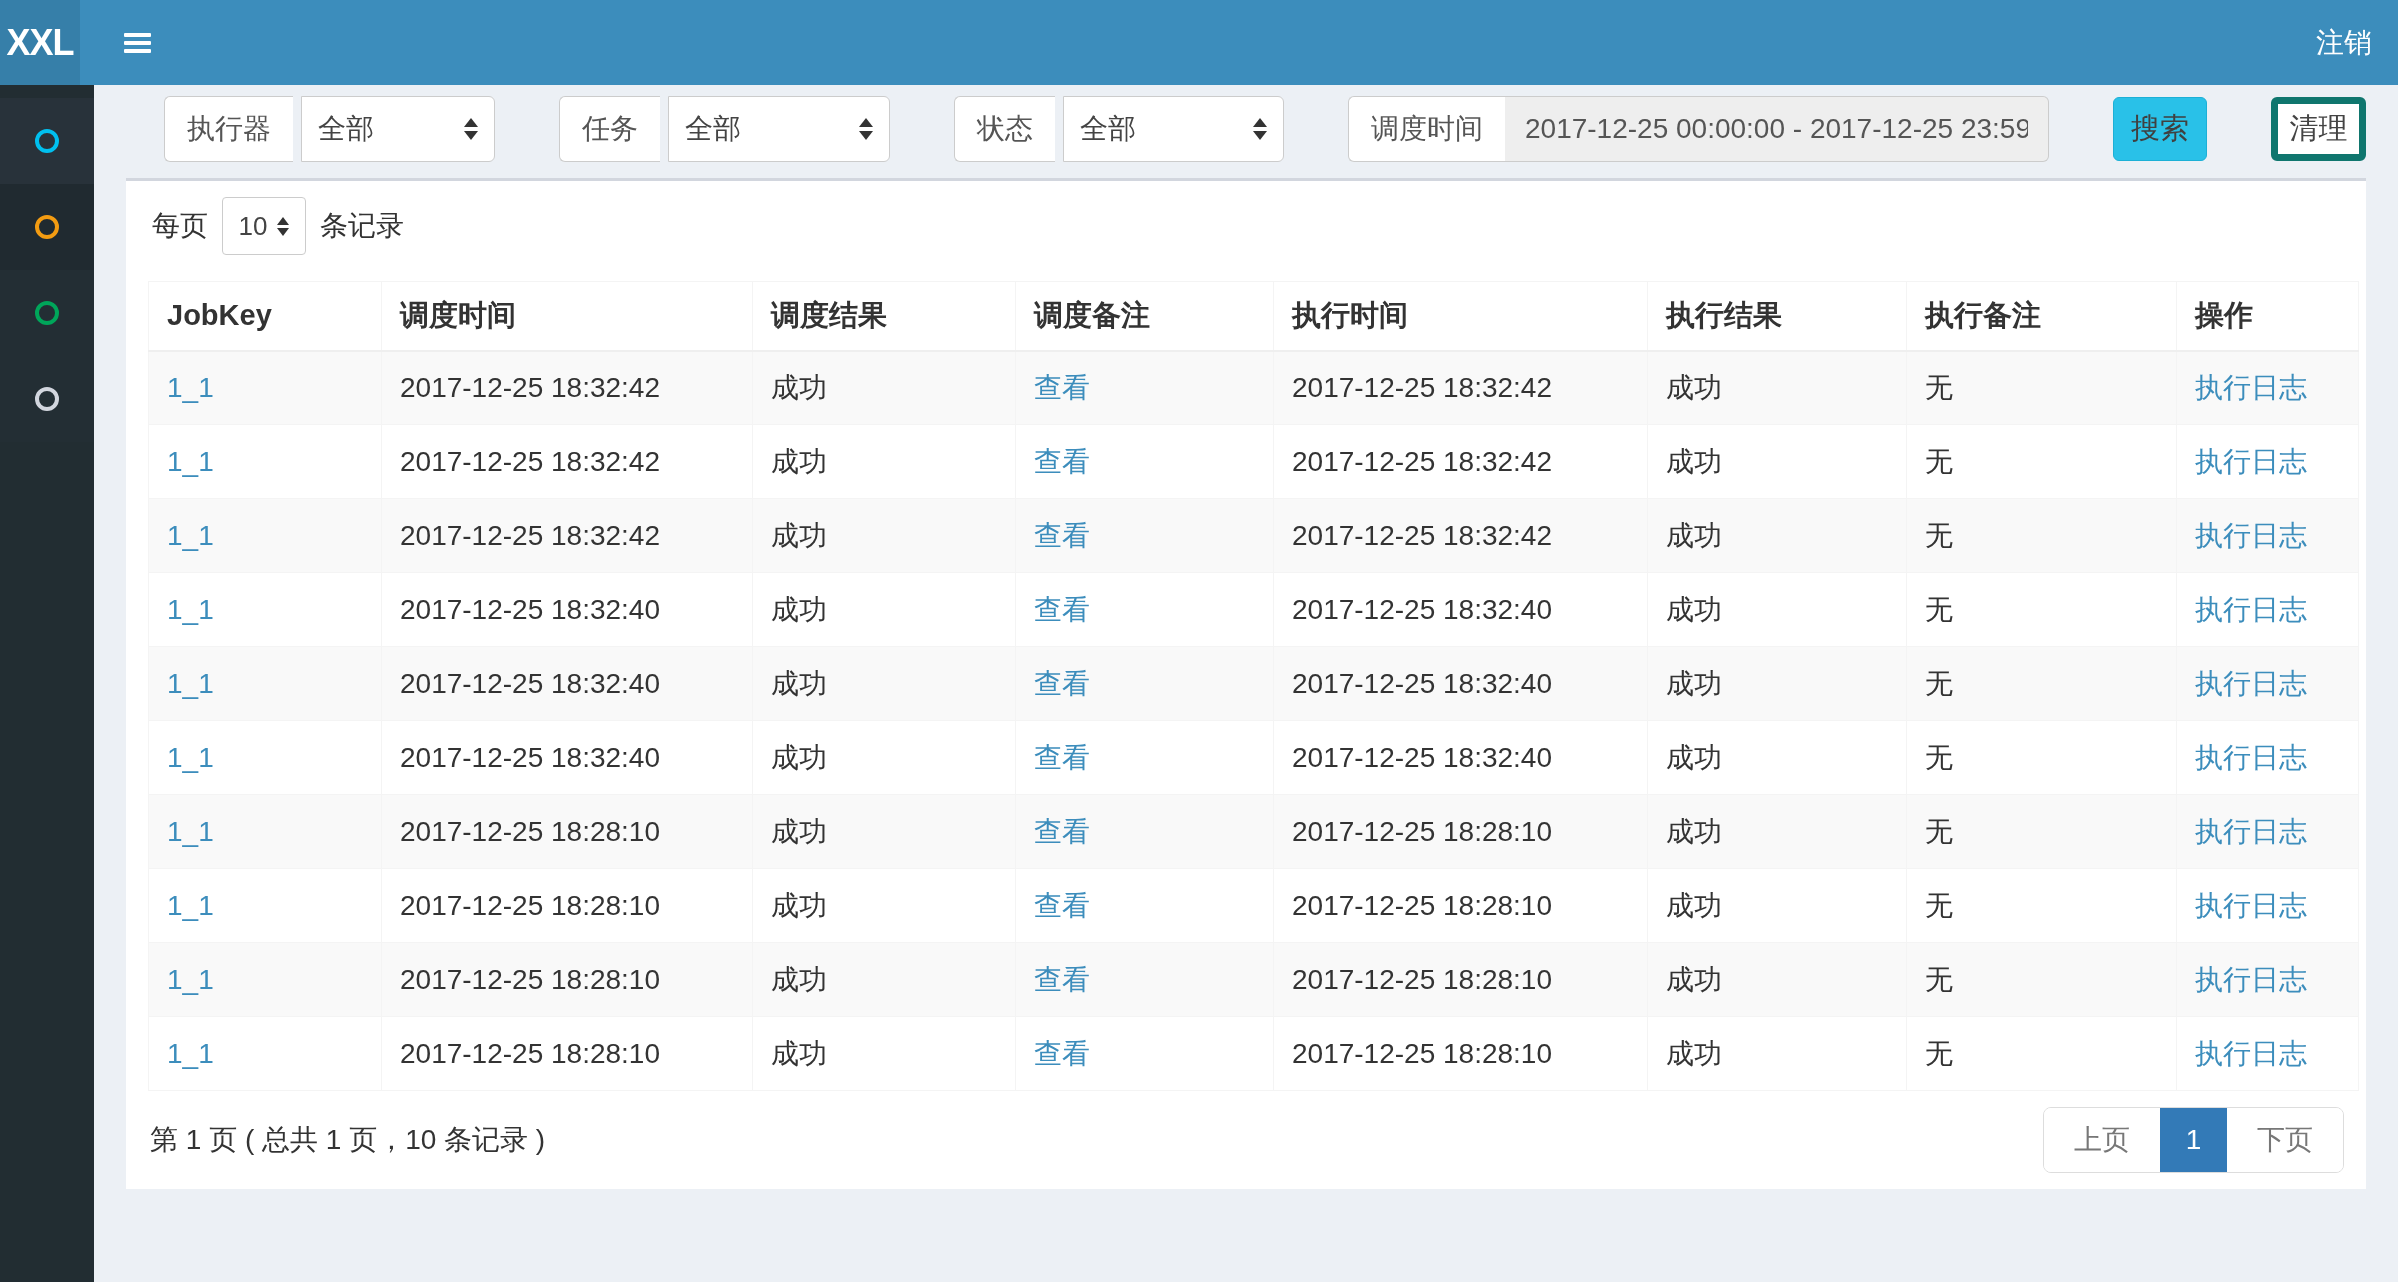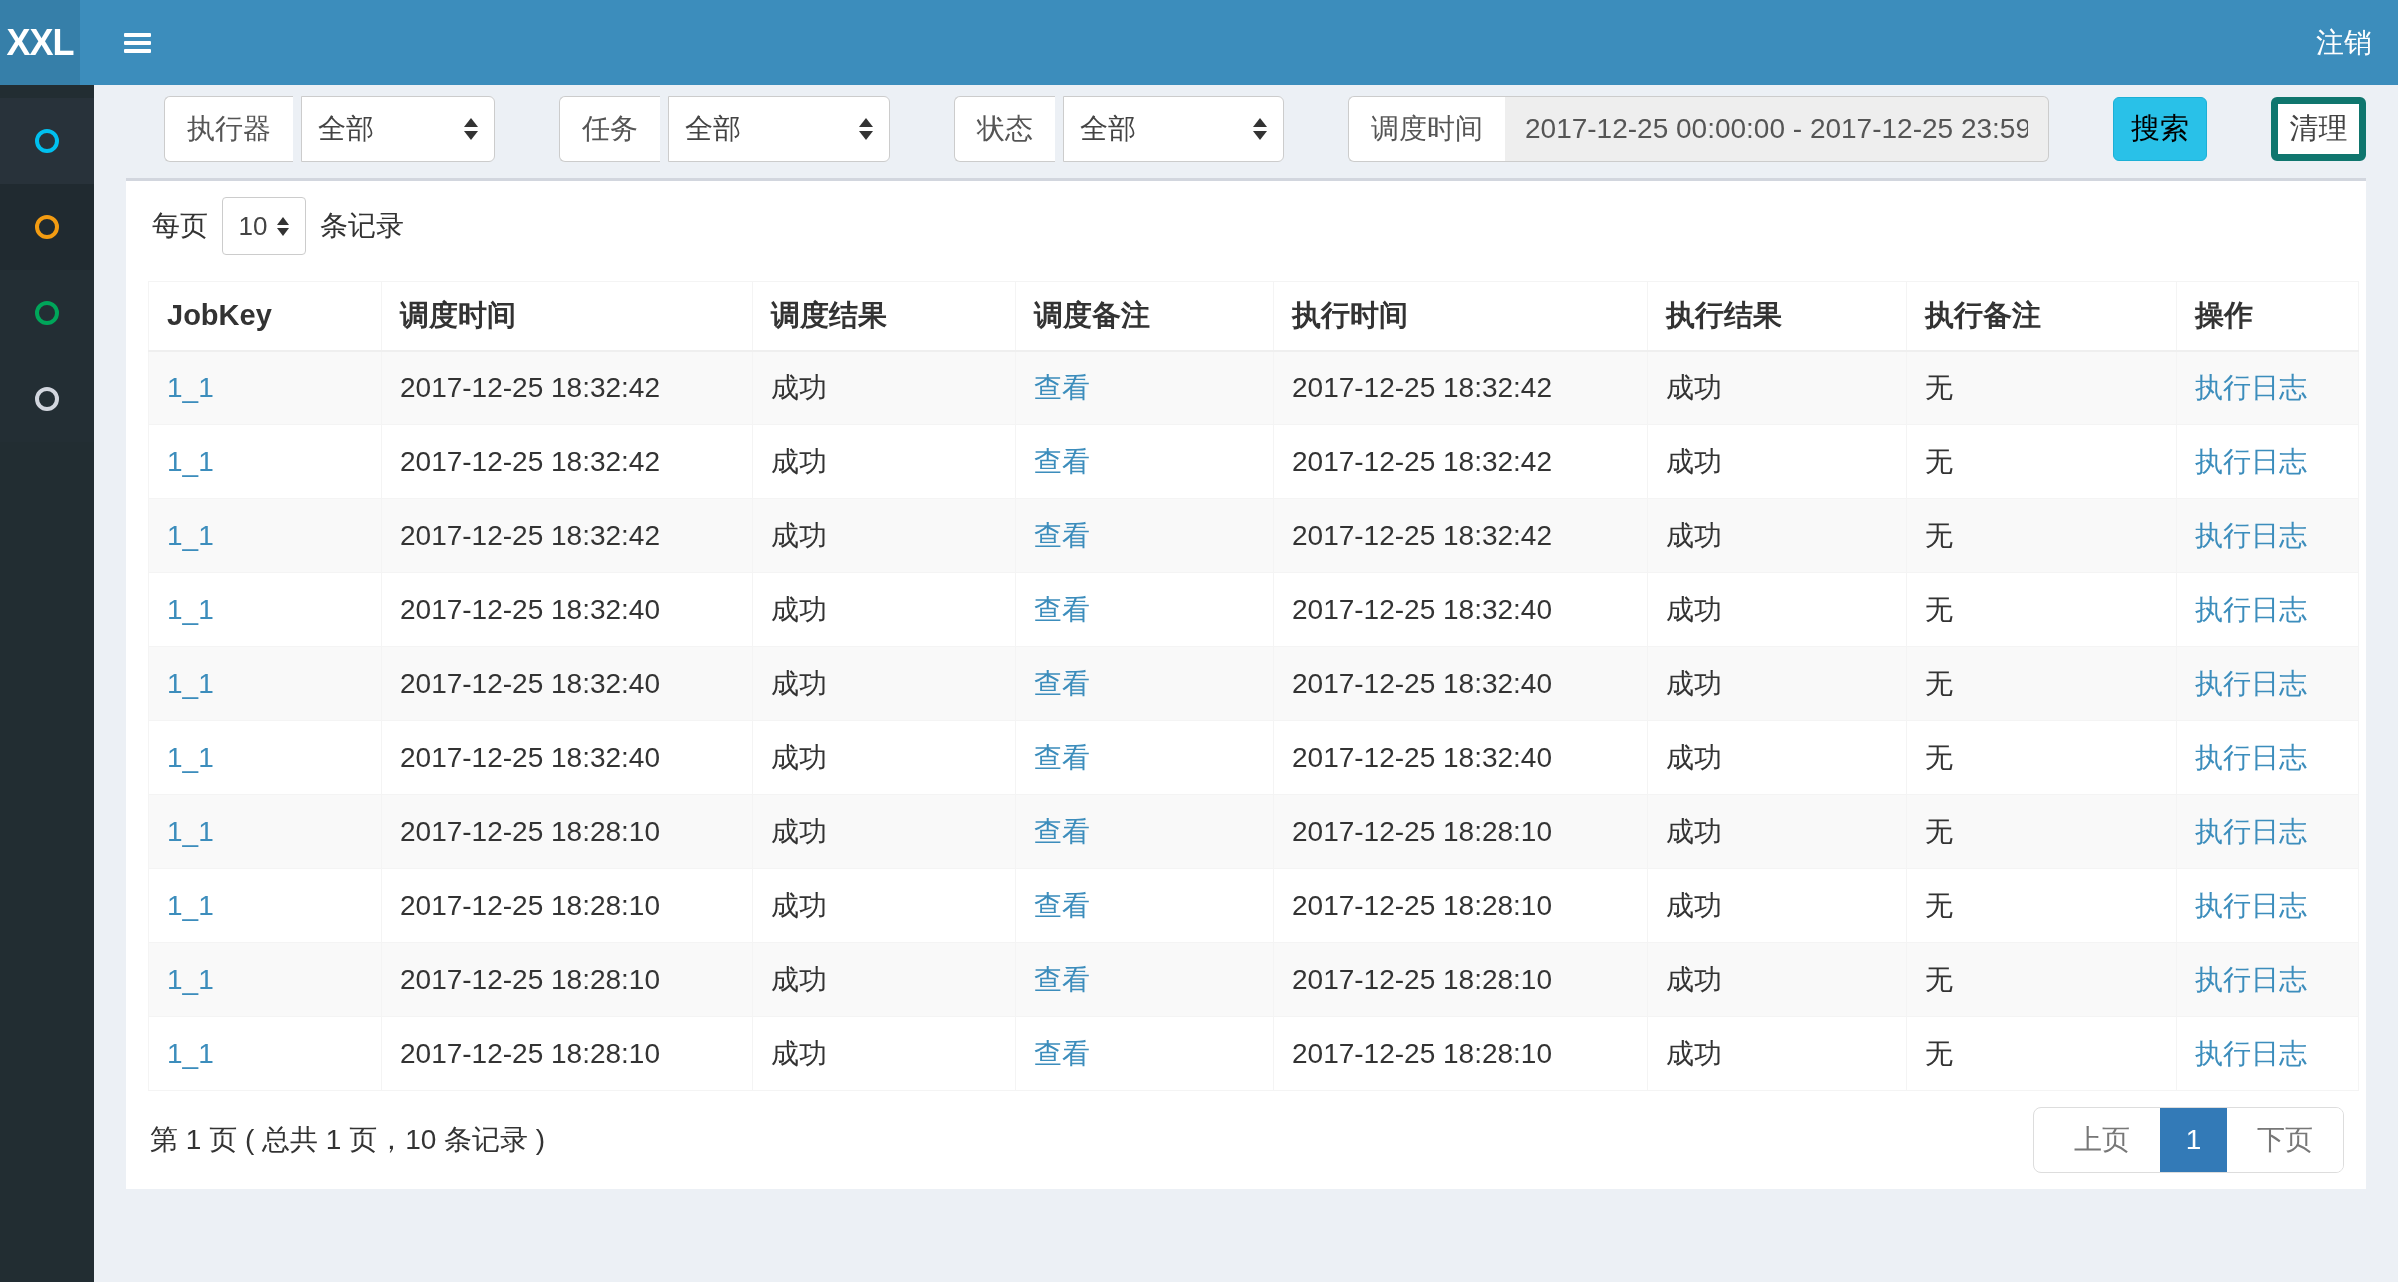--- a/index.html
+++ b/index.html
@@ -66,21 +66,21 @@
     width:544px;height:66px;background:#eee;border:1px solid #ccc;border-left:none;
     border-radius:0 6px 6px 0;font-size:28px;color:#555;padding:0 20px;
     font-family:inherit;outline:none;
   }
   .btn{
     height:64px;border-radius:6px;font-size:29px;font-family:inherit;cursor:pointer;
     display:flex;align-items:center;justify-content:center;
   }
   .btn-search{
     margin-left:auto;width:132px;background:var(--search-btn-bg);
-    border:1px solid var(--search-btn-border);color:#000000;
+    border:1px solid var(--search-btn-border);color:#404040;
   }
   .btn-clear{width:128px;background:#fff;border:7px solid #0f766e;color:#444;}
   
   .box{
     margin-top:16px;background:#fff;border-top:3px solid #d2d6de;
     padding:14px 22px 0;min-height:996px;
   }
   .page-size-row{display:flex;align-items:center;gap:14px;font-size:28px;color:#333;margin:2px 0 26px 4px;}
   .select-small{
     width:84px;height:58px;border:1px solid #ccc;border-radius:4px;background:#fff;
@@ -95,21 +95,21 @@
     border:1px solid #f4f4f4;text-align:left;padding:0 18px;overflow:hidden;white-space:nowrap;
   }
   .log-table th{height:69px;font-weight:bold;font-size:29px;color:#333;border-bottom:2px solid #efefef;}
   .log-table td{height:74px;color:#333;}
   .log-table tbody tr:nth-child(odd){background:#f9f9f9;}
   .link{color:var(--link);text-decoration:none;cursor:pointer;}
   .success{color:var(--success-text);}
   
   .box-footer{display:flex;align-items:center;justify-content:space-between;margin-top:16px;padding-bottom:16px;}
   .page-info{font-size:28px;color:#333;padding-left:2px;}
-  .pager{display:flex;border:1px solid #ddd;border-radius:8px;overflow:hidden;height:66px;background:#fff;padding-left:10px;}
+  .pager{display:flex;border:1px solid #ddd;border-radius:8px;overflow:hidden;height:66px;background:#fff;}
   .pager .page-btn{
     display:flex;align-items:center;justify-content:center;
     font-size:28px;color:#777;cursor:pointer;background:#fff;border:none;font-family:inherit;
   }
   .pager .page-prev,.pager .page-next{padding:0 30px;}
   .pager .page-current{width:67px;background:var(--active-page-bg);color:#fff;}
 </style>
 </head>
 <body>
 

